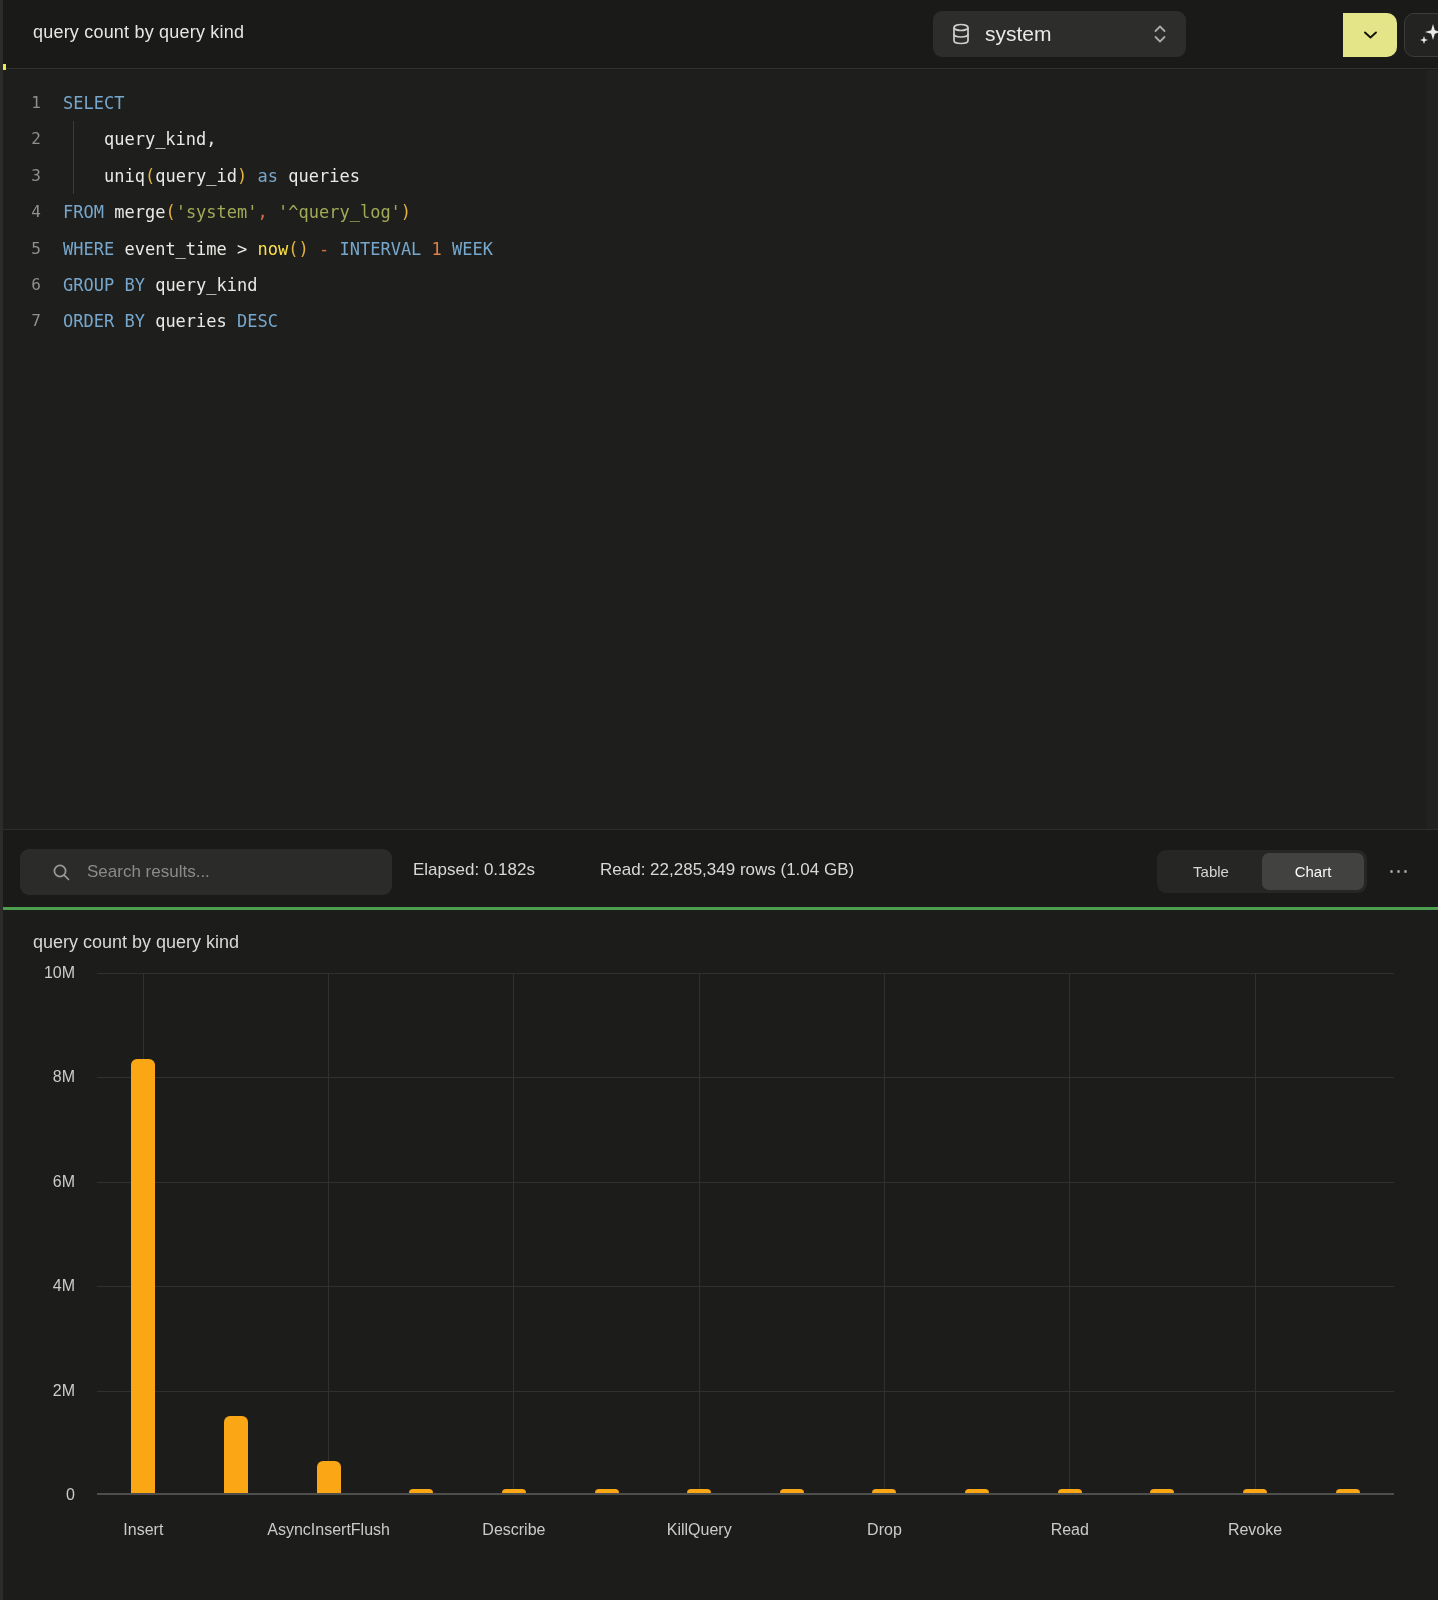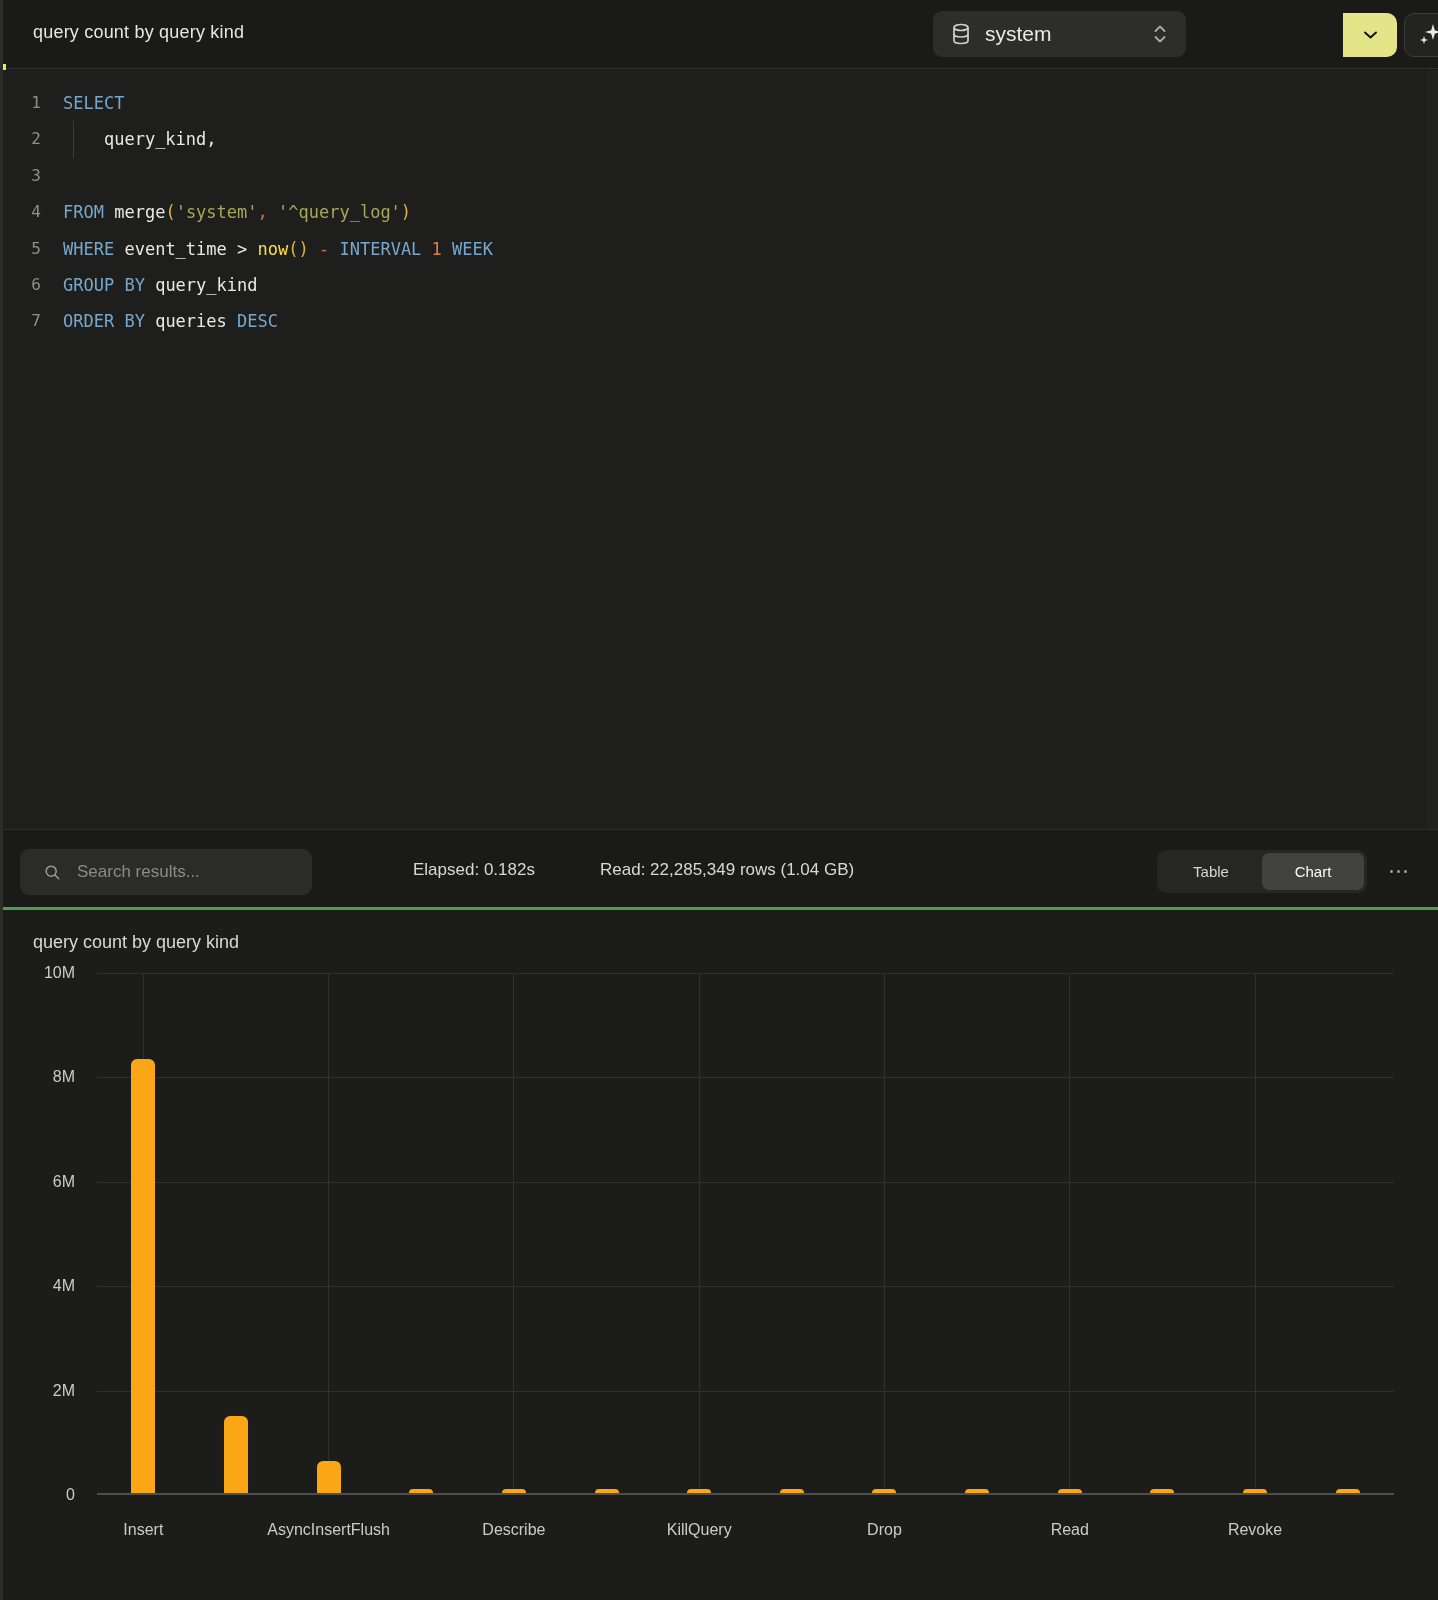--- a/index.html
+++ b/index.html
@@ -38,22 +38,22 @@
   .line-content.with-guide::before { content:""; position:absolute; left:10px; top:0; bottom:0;
                width:1px; background:#3b3b39; }
   .tok-kw { color:#77a7cc; } .tok-id { color:#e9e9e7; } .tok-paren { color:#e2b33f; }
   .tok-str { color:#a2aa58; } .tok-fn { color:#fde047; } .tok-op { color:#d46b47; }
   .tok-num { color:#de8048; } .tok-ws { color:#e9e9e7; }
   .editor-scrolltrack { position:absolute; right:0; top:0; width:11px; height:100%; background:#222220; }
 
   
   .results-bar { position:absolute; left:0; top:829px; width:1438px; height:78px;
                  background:#1a1a18; border-top:1px solid #2e2e2c; }
-  .search-box { position:absolute; left:20px; top:19px; width:292px; height:46px;
-                background:#2b2b29; border-radius:9px; display:flex; align-items:center; padding:0 14px 0 24px; gap:16px; }
+  .search-box { position:absolute; left:20px; top:19px; width:372px; height:46px;
+                background:#2b2b29; border-radius:9px; display:flex; align-items:center; padding:0 14px 0 32px; gap:16px; }
   .search-box input { flex:1; background:transparent; border:none; outline:none; color:#e8e8e6;
                 font-size:17px; font-family:"Liberation Sans",sans-serif; }
   .search-box input::placeholder { color:#8b8b89; }
   .stat { position:absolute; top:30px; font-size:17px; color:#d8d8d6; }
   .stat.elapsed { left:413px; } .stat.read { left:600px; }
   .toggle { position:absolute; left:1157px; top:20px; width:210px; height:43px;
             background:#262624; border-radius:9px; display:flex; padding:3px; }
   .toggle-opt { flex:1; border:none; background:transparent; color:#d6d6d4; font-size:15px;
             border-radius:7px; cursor:pointer; font-family:"Liberation Sans",sans-serif; }
   .toggle-opt.selected { background:#424240; color:#fbfbf9; }
@@ -120,21 +120,21 @@
       </svg>
     </button>
   </header>
 
   <div class="yellow-dash"></div>
 
   <section class="editor">
     <div id="code">
         <div class="code-line"><span class="gutter">1</span><span class="line-content"><span class="tok-kw">SELECT</span></span></div>
         <div class="code-line"><span class="gutter">2</span><span class="line-content with-guide"><span class="tok-ws">    </span><span class="tok-id">query_kind</span><span class="tok-id">,</span></span></div>
-        <div class="code-line"><span class="gutter">3</span></div>
+        <div class="code-line"><span class="gutter">3</span><span class="line-content with-guide"><span class="tok-ws">    </span><span class="tok-id">uniq</span><span class="tok-paren">(</span><span class="tok-id">query_id</span><span class="tok-paren">)</span><span class="tok-id"> </span><span class="tok-kw">as</span><span class="tok-id"> </span><span class="tok-id">queries</span></span></div>
         <div class="code-line"><span class="gutter">4</span><span class="line-content"><span class="tok-kw">FROM</span><span class="tok-id"> </span><span class="tok-id">merge</span><span class="tok-paren">(</span><span class="tok-str">'system'</span><span class="tok-op">,</span><span class="tok-id"> </span><span class="tok-str">'^query_log'</span><span class="tok-paren">)</span></span></div>
         <div class="code-line"><span class="gutter">5</span><span class="line-content"><span class="tok-kw">WHERE</span><span class="tok-id"> </span><span class="tok-id">event_time</span><span class="tok-id"> &gt; </span><span class="tok-fn">now</span><span class="tok-paren">()</span><span class="tok-id"> </span><span class="tok-op">-</span><span class="tok-id"> </span><span class="tok-kw">INTERVAL</span><span class="tok-id"> </span><span class="tok-num">1</span><span class="tok-id"> </span><span class="tok-kw">WEEK</span></span></div>
         <div class="code-line"><span class="gutter">6</span><span class="line-content"><span class="tok-kw">GROUP BY</span><span class="tok-id"> </span><span class="tok-id">query_kind</span></span></div>
         <div class="code-line"><span class="gutter">7</span><span class="line-content"><span class="tok-kw">ORDER BY</span><span class="tok-id"> </span><span class="tok-id">queries</span><span class="tok-id"> </span><span class="tok-kw">DESC</span></span></div>
       </div>
     <div class="editor-scrolltrack"></div>
   </section>
 
   <section class="results-bar">
     <div class="search-box">

